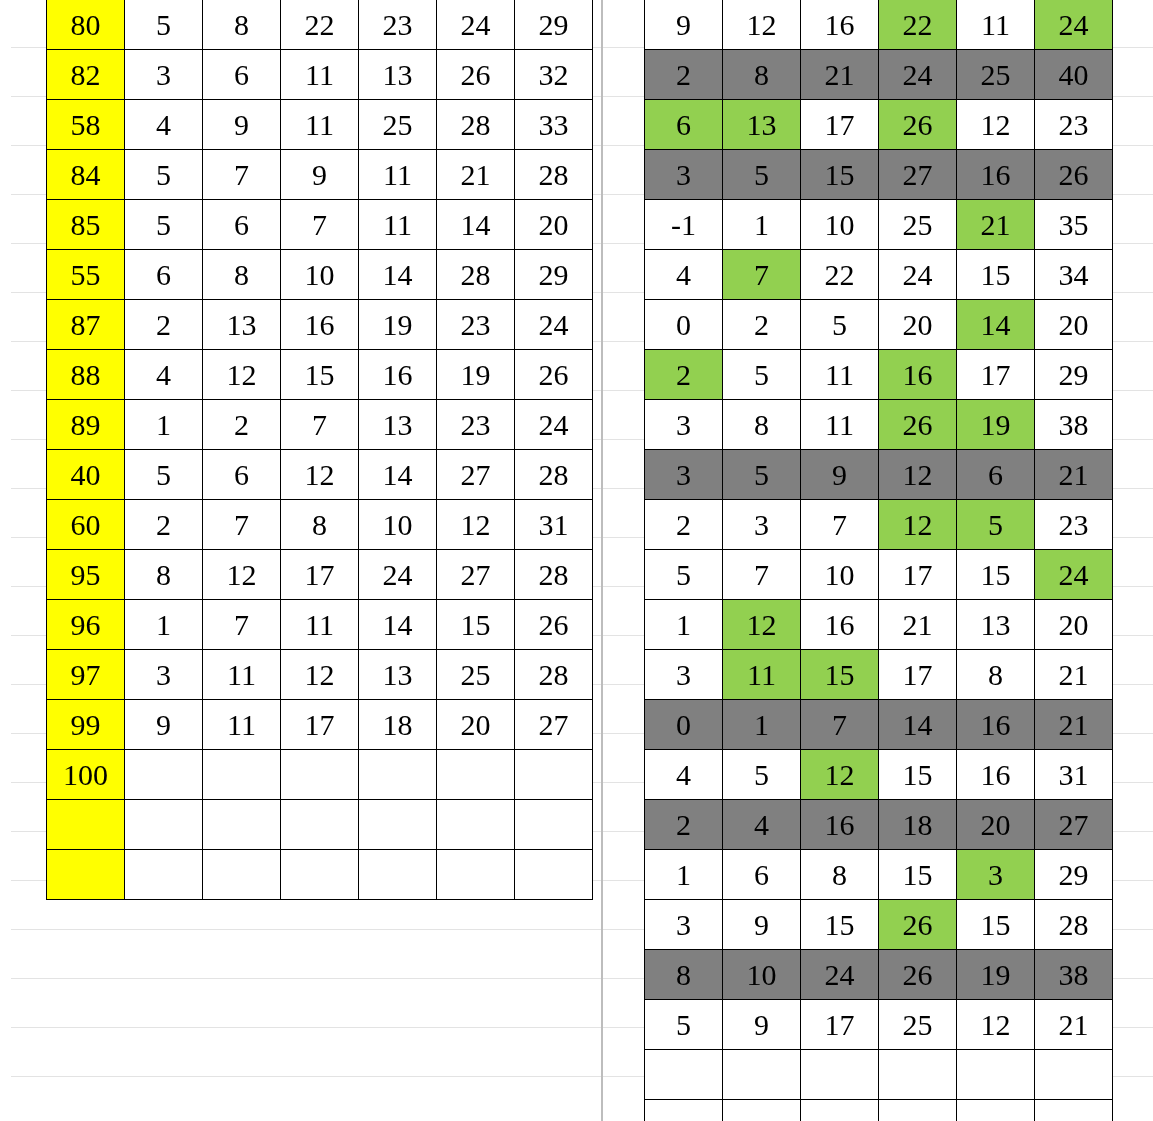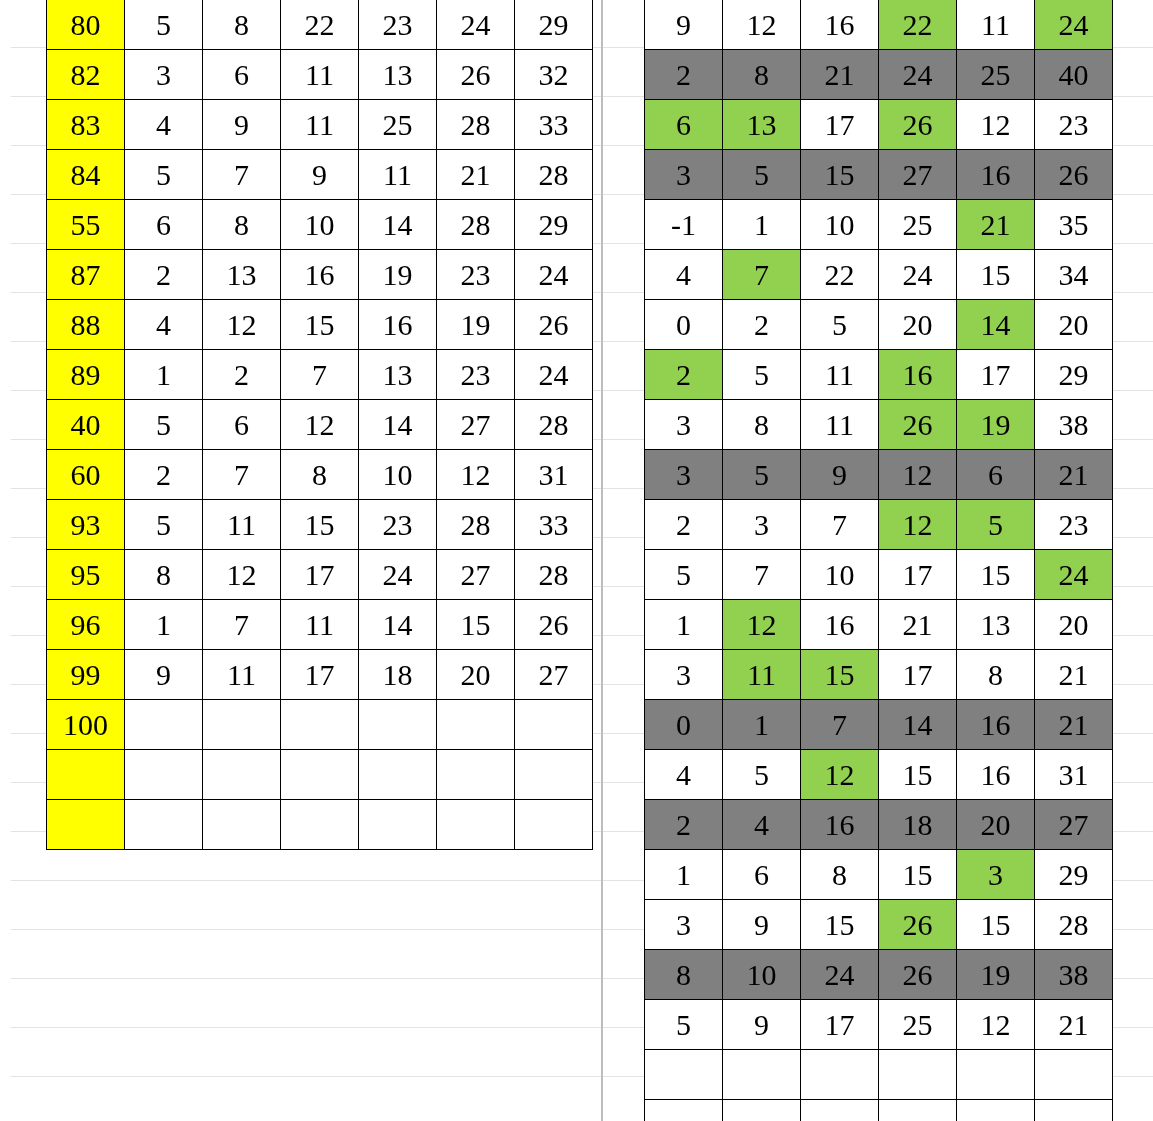--- a/index.html
+++ b/index.html
@@ -138,36 +138,45 @@
         <tr>
           <td class="idx-cell">82</td>
           <td>3</td>
           <td>6</td>
           <td>11</td>
           <td>13</td>
           <td>26</td>
           <td>32</td>
         </tr>
         <tr>
-          <td class="idx-cell">83</td>
+          <td class="idx-cell">58</td>
           <td>4</td>
           <td>9</td>
           <td>11</td>
           <td>25</td>
           <td>28</td>
           <td>33</td>
         </tr>
         <tr>
           <td class="idx-cell">84</td>
           <td>5</td>
           <td>7</td>
           <td>9</td>
           <td>11</td>
           <td>21</td>
           <td>28</td>
+        </tr>
+        <tr>
+          <td class="idx-cell">85</td>
+          <td>5</td>
+          <td>6</td>
+          <td>7</td>
+          <td>11</td>
+          <td>14</td>
+          <td>20</td>
         </tr>
         <tr>
           <td class="idx-cell">55</td>
           <td>6</td>
           <td>8</td>
           <td>10</td>
           <td>14</td>
           <td>28</td>
           <td>29</td>
         </tr>
@@ -210,45 +219,45 @@
         <tr>
           <td class="idx-cell">60</td>
           <td>2</td>
           <td>7</td>
           <td>8</td>
           <td>10</td>
           <td>12</td>
           <td>31</td>
         </tr>
         <tr>
-          <td class="idx-cell">93</td>
-          <td>5</td>
-          <td>11</td>
-          <td>15</td>
-          <td>23</td>
-          <td>28</td>
-          <td>33</td>
-        </tr>
-        <tr>
           <td class="idx-cell">95</td>
           <td>8</td>
           <td>12</td>
           <td>17</td>
           <td>24</td>
           <td>27</td>
           <td>28</td>
         </tr>
         <tr>
           <td class="idx-cell">96</td>
           <td>1</td>
           <td>7</td>
           <td>11</td>
           <td>14</td>
           <td>15</td>
           <td>26</td>
+        </tr>
+        <tr>
+          <td class="idx-cell">97</td>
+          <td>3</td>
+          <td>11</td>
+          <td>12</td>
+          <td>13</td>
+          <td>25</td>
+          <td>28</td>
         </tr>
         <tr>
           <td class="idx-cell">99</td>
           <td>9</td>
           <td>11</td>
           <td>17</td>
           <td>18</td>
           <td>20</td>
           <td>27</td>
         </tr>

